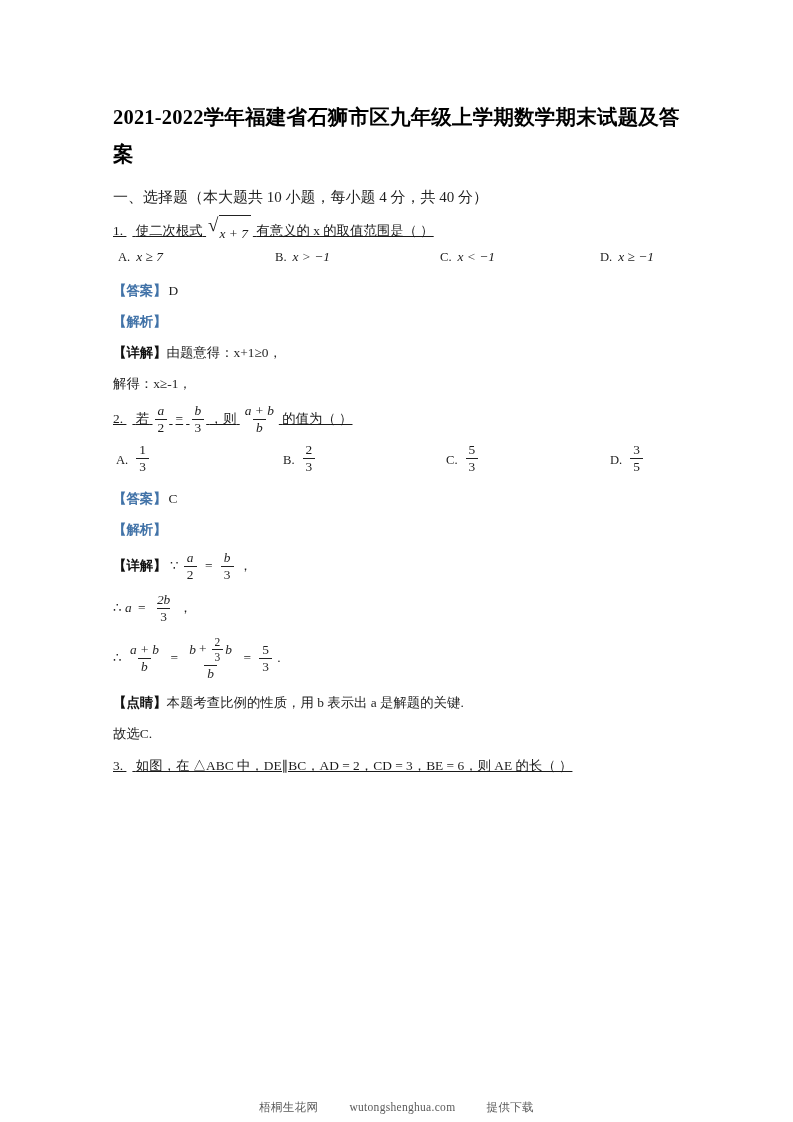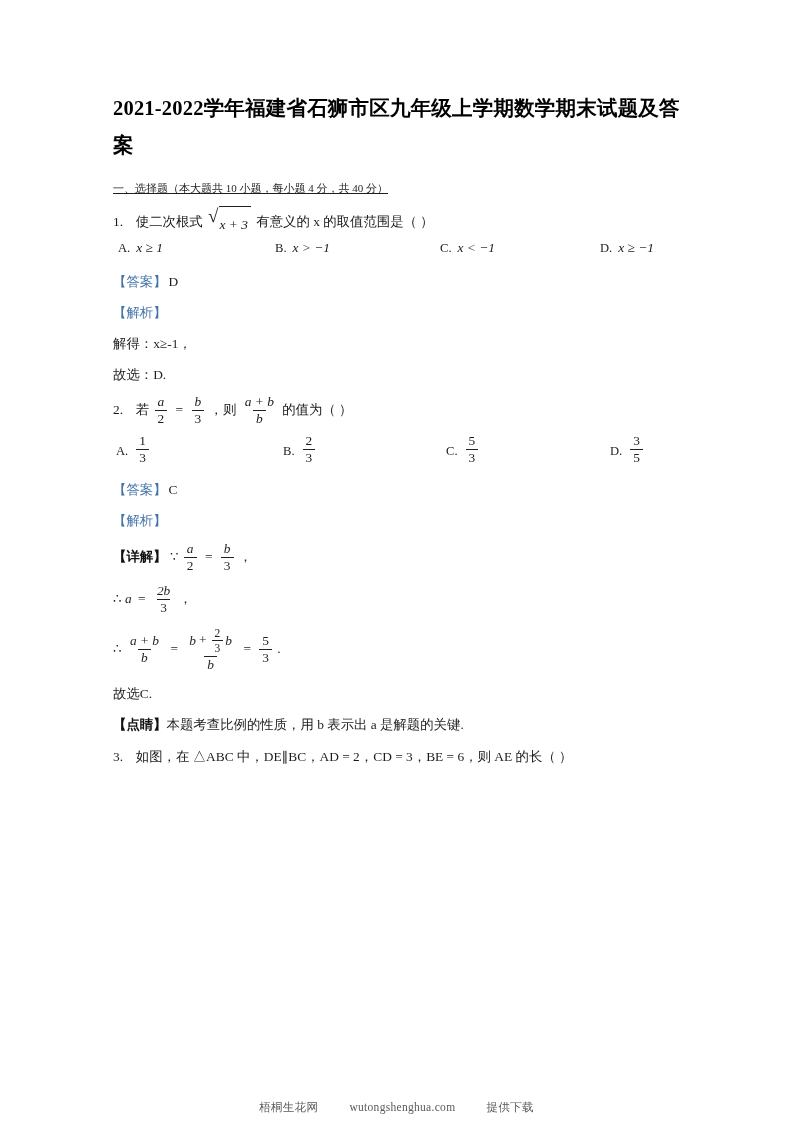--- a/index.html
+++ b/index.html
@@ -18,21 +18,21 @@
   .page {
     position: absolute;
     left: 0; top: 0;
     width: 793px;
     height: 1122px;
     background: #fff;
   }
   .content {
     position: absolute;
     left: 113px;
-    top: 90px;
+    top: 99px;
     width: 570px;
   }
 
   
   .doc-title {
     font-size: 20.5px;
     font-weight: bold;
     line-height: 37px;
     letter-spacing: 0.2px;
     color: #000;
@@ -41,28 +41,28 @@
 
   
   .para {
     font-size: 13.4px;
     line-height: 31px;
     color: #1f1f1f;
     margin: 0;
     white-space: nowrap;
   }
   .para.wrap { white-space: normal; }
-  .sec-head { font-size: 11px; line-height: 33px; text-decoration: underline; }
-
-  .q-line { font-size: 13.4px; line-height: 33px; margin: 0; }
+  .sec-head { font-size: 15px; line-height: 33px; }
+
+  .q-line { font-size: 13.4px; line-height: 33px; margin: 0; text-decoration: underline; }
 
   
   .tag-blue {
     color: #4273a8;
-    font-weight: normal;
+    font-weight: bold;
   }
   .tag-black {
     color: #111;
     font-weight: bold;
   }
   .ans-val { color: #1a1a1a; font-weight: normal; padding-left: 2px; }
 
   
   .opts {
     position: relative;
@@ -143,29 +143,29 @@
     <h1 class="doc-title">2021-2022学年福建省石狮市区九年级上学期数学期末试题及答案</h1>
 
     <p class="para sec-head">一、选择题（本大题共 10 小题，每小题 4 分，共 40 分）</p>
 
     <p class="q-line">
       <span>1.</span>
       <span class="ind" style="width:6px"></span>
       <span>使二次根式</span>
       <span class="math sqrt">
         <span class="radical">√</span>
-        <span class="radicand mi">x + 3</span>
+        <span class="radicand mi">x + 7</span>
       </span>
       <span>有意义的 x 的取值范围是（      ）</span>
     </p>
 
     <div class="opts">
       <div class="opt" style="left:5px">
         <span class="opt-lab">A.</span>
-        <span class="mi">x ≥ 1</span>
+        <span class="mi">x ≥ 7</span>
       </div>
       <div class="opt" style="left:162px">
         <span class="opt-lab">B.</span>
         <span class="mi">x &gt; −1</span>
       </div>
       <div class="opt" style="left:327px">
         <span class="opt-lab">C.</span>
         <span class="mi">x &lt; −1</span>
       </div>
       <div class="opt" style="left:487px">
@@ -176,23 +176,25 @@
 
     <p class="para">
       <span class="tag-blue">【答案】</span><span class="ans-val">D</span>
     </p>
 
     <p class="para">
       <span class="tag-blue">【解析】</span>
     </p>
 
 
+    <p class="para">
+      <span class="tag-black">【详解】</span><span>由题意得：x+1≥0，</span>
+    </p>
 
     <p class="para">解得：x≥-1，</p>
-    <p class="para">故选：D.</p>
 
 
     <p class="q-line" style="line-height:40px">
       <span>2.</span>
       <span class="ind" style="width:6px"></span>
       <span>若</span>
       <span class="frac">
         <span class="num mi">a</span>
         <span class="den mn">2</span>
       </span>
@@ -292,25 +294,25 @@
         <span class="den mi">b</span>
       </span>
       <span class="mop">=</span>
       <span class="frac">
         <span class="num mn">5</span>
         <span class="den mn">3</span>
       </span>
       <span>.</span>
     </p>
 
-    <p class="para">故选C.</p>
-
     <p class="para wrap">
       <span class="tag-black">【点睛】</span><span>本题考查比例的性质，用 b 表示出 a 是解题的关键.</span>
     </p>
+
+    <p class="para">故选C.</p>
 
     <p class="q-line">
       <span>3.</span>
       <span class="ind" style="width:6px"></span>
       <span class="mi" style="font-style:normal">如图，在 △ABC 中，DE∥BC，AD = 2，CD = 3，BE = 6，则 AE 的长（      ）</span>
     </p>
 
   </div>
 
   <div class="footer">

